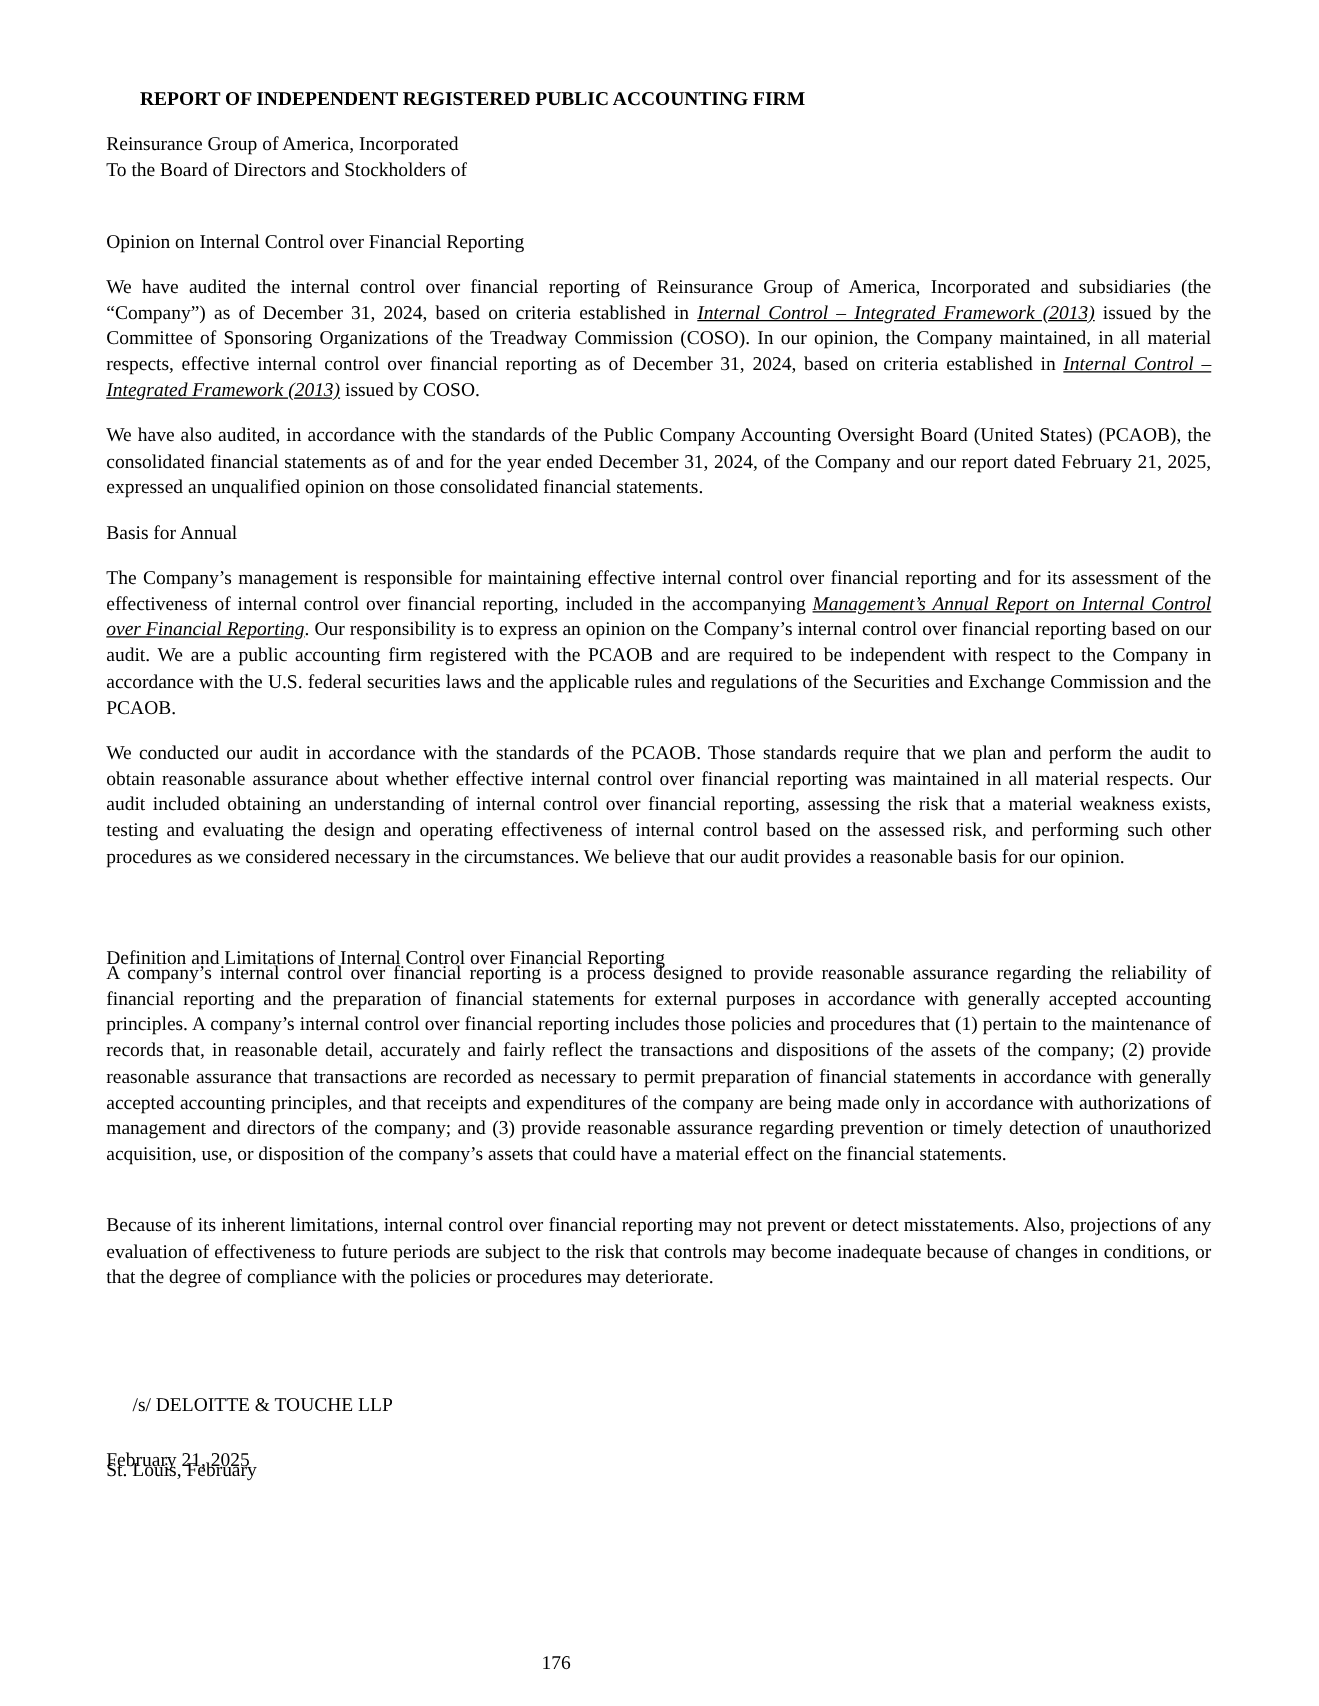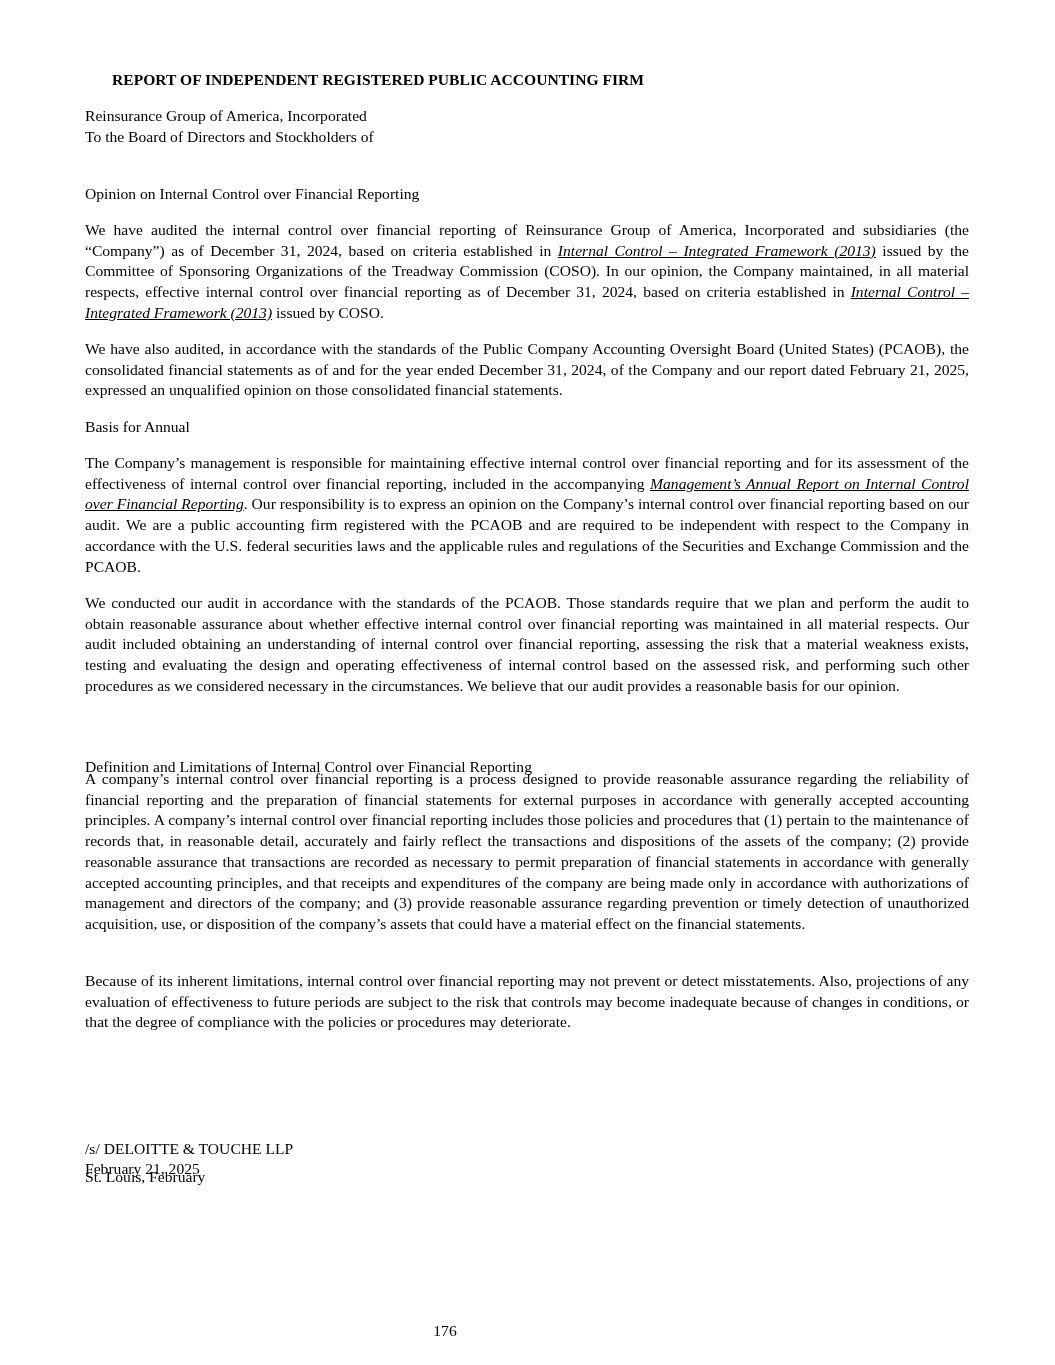--- a/index.html
+++ b/index.html
@@ -81,19 +81,19 @@
   <div class="para" style="top:453px;"><span>The Company’s management is responsible for maintaining effective internal control over financial reporting and for its assessment of the effectiveness of internal control over financial reporting, included in the accompanying </span><i>Management’s Annual Report on Internal Control over Financial Reporting</i><span>. Our responsibility is to express an opinion on the Company’s internal control over financial reporting based on our audit. We are a public accounting firm registered with the PCAOB and are required to be independent with respect to the Company in accordance with the U.S. federal securities laws and the applicable rules and regulations of the Securities and Exchange Commission and the PCAOB.</span></div>
 
   <div class="para" style="top:593px;">We conducted our audit in accordance with the standards of the PCAOB. Those standards require that we plan and perform the audit to obtain reasonable assurance about whether effective internal control over financial reporting was maintained in all material respects. Our audit included obtaining an understanding of internal control over financial reporting, assessing the risk that a material weakness exists, testing and evaluating the design and operating effectiveness of internal control based on the assessed risk, and performing such other procedures as we considered necessary in the circumstances. We believe that our audit provides a reasonable basis for our opinion.</div>
 
   <div class="heading" style="top:733px;margin-top:24px;">Definition and Limitations of Internal Control over Financial Reporting</div>
 
   <div class="para" style="top:769px;">A company’s internal control over financial reporting is a process designed to provide reasonable assurance regarding the reliability of financial reporting and the preparation of financial statements for external purposes in accordance with generally accepted accounting principles. A company’s internal control over financial reporting includes those policies and procedures that (1) pertain to the maintenance of records that, in reasonable detail, accurately and fairly reflect the transactions and dispositions of the assets of the company; (2) provide reasonable assurance that transactions are recorded as necessary to permit preparation of financial statements in accordance with generally accepted accounting principles, and that receipts and expenditures of the company are being made only in accordance with authorizations of management and directors of the company; and (3) provide reasonable assurance regarding prevention or timely detection of unauthorized acquisition, use, or disposition of the company’s assets that could have a material effect on the financial statements.</div>
 
   <div class="para" style="top:971px;">Because of its inherent limitations, internal control over financial reporting may not prevent or detect misstatements. Also, projections of any evaluation of effectiveness to future periods are subject to the risk that controls may become inadequate because of changes in conditions, or that the degree of compliance with the policies or procedures may deteriorate.</div>
 
-  <div class="sig" style="top:1139px;">/s/ DELOITTE &amp; TOUCHE LLP</div>
+  <div class="sig" style="top:1115px;margin-left:21px;">/s/ DELOITTE &amp; TOUCHE LLP</div>
   <div class="sig" style="top:1167px;">St. Louis, February</div>
   <div class="sig" style="top:1159px;">February 21, 2025</div>
 
 </div>
 
 <div class="page-number">176</div>
 
 </body></html>

